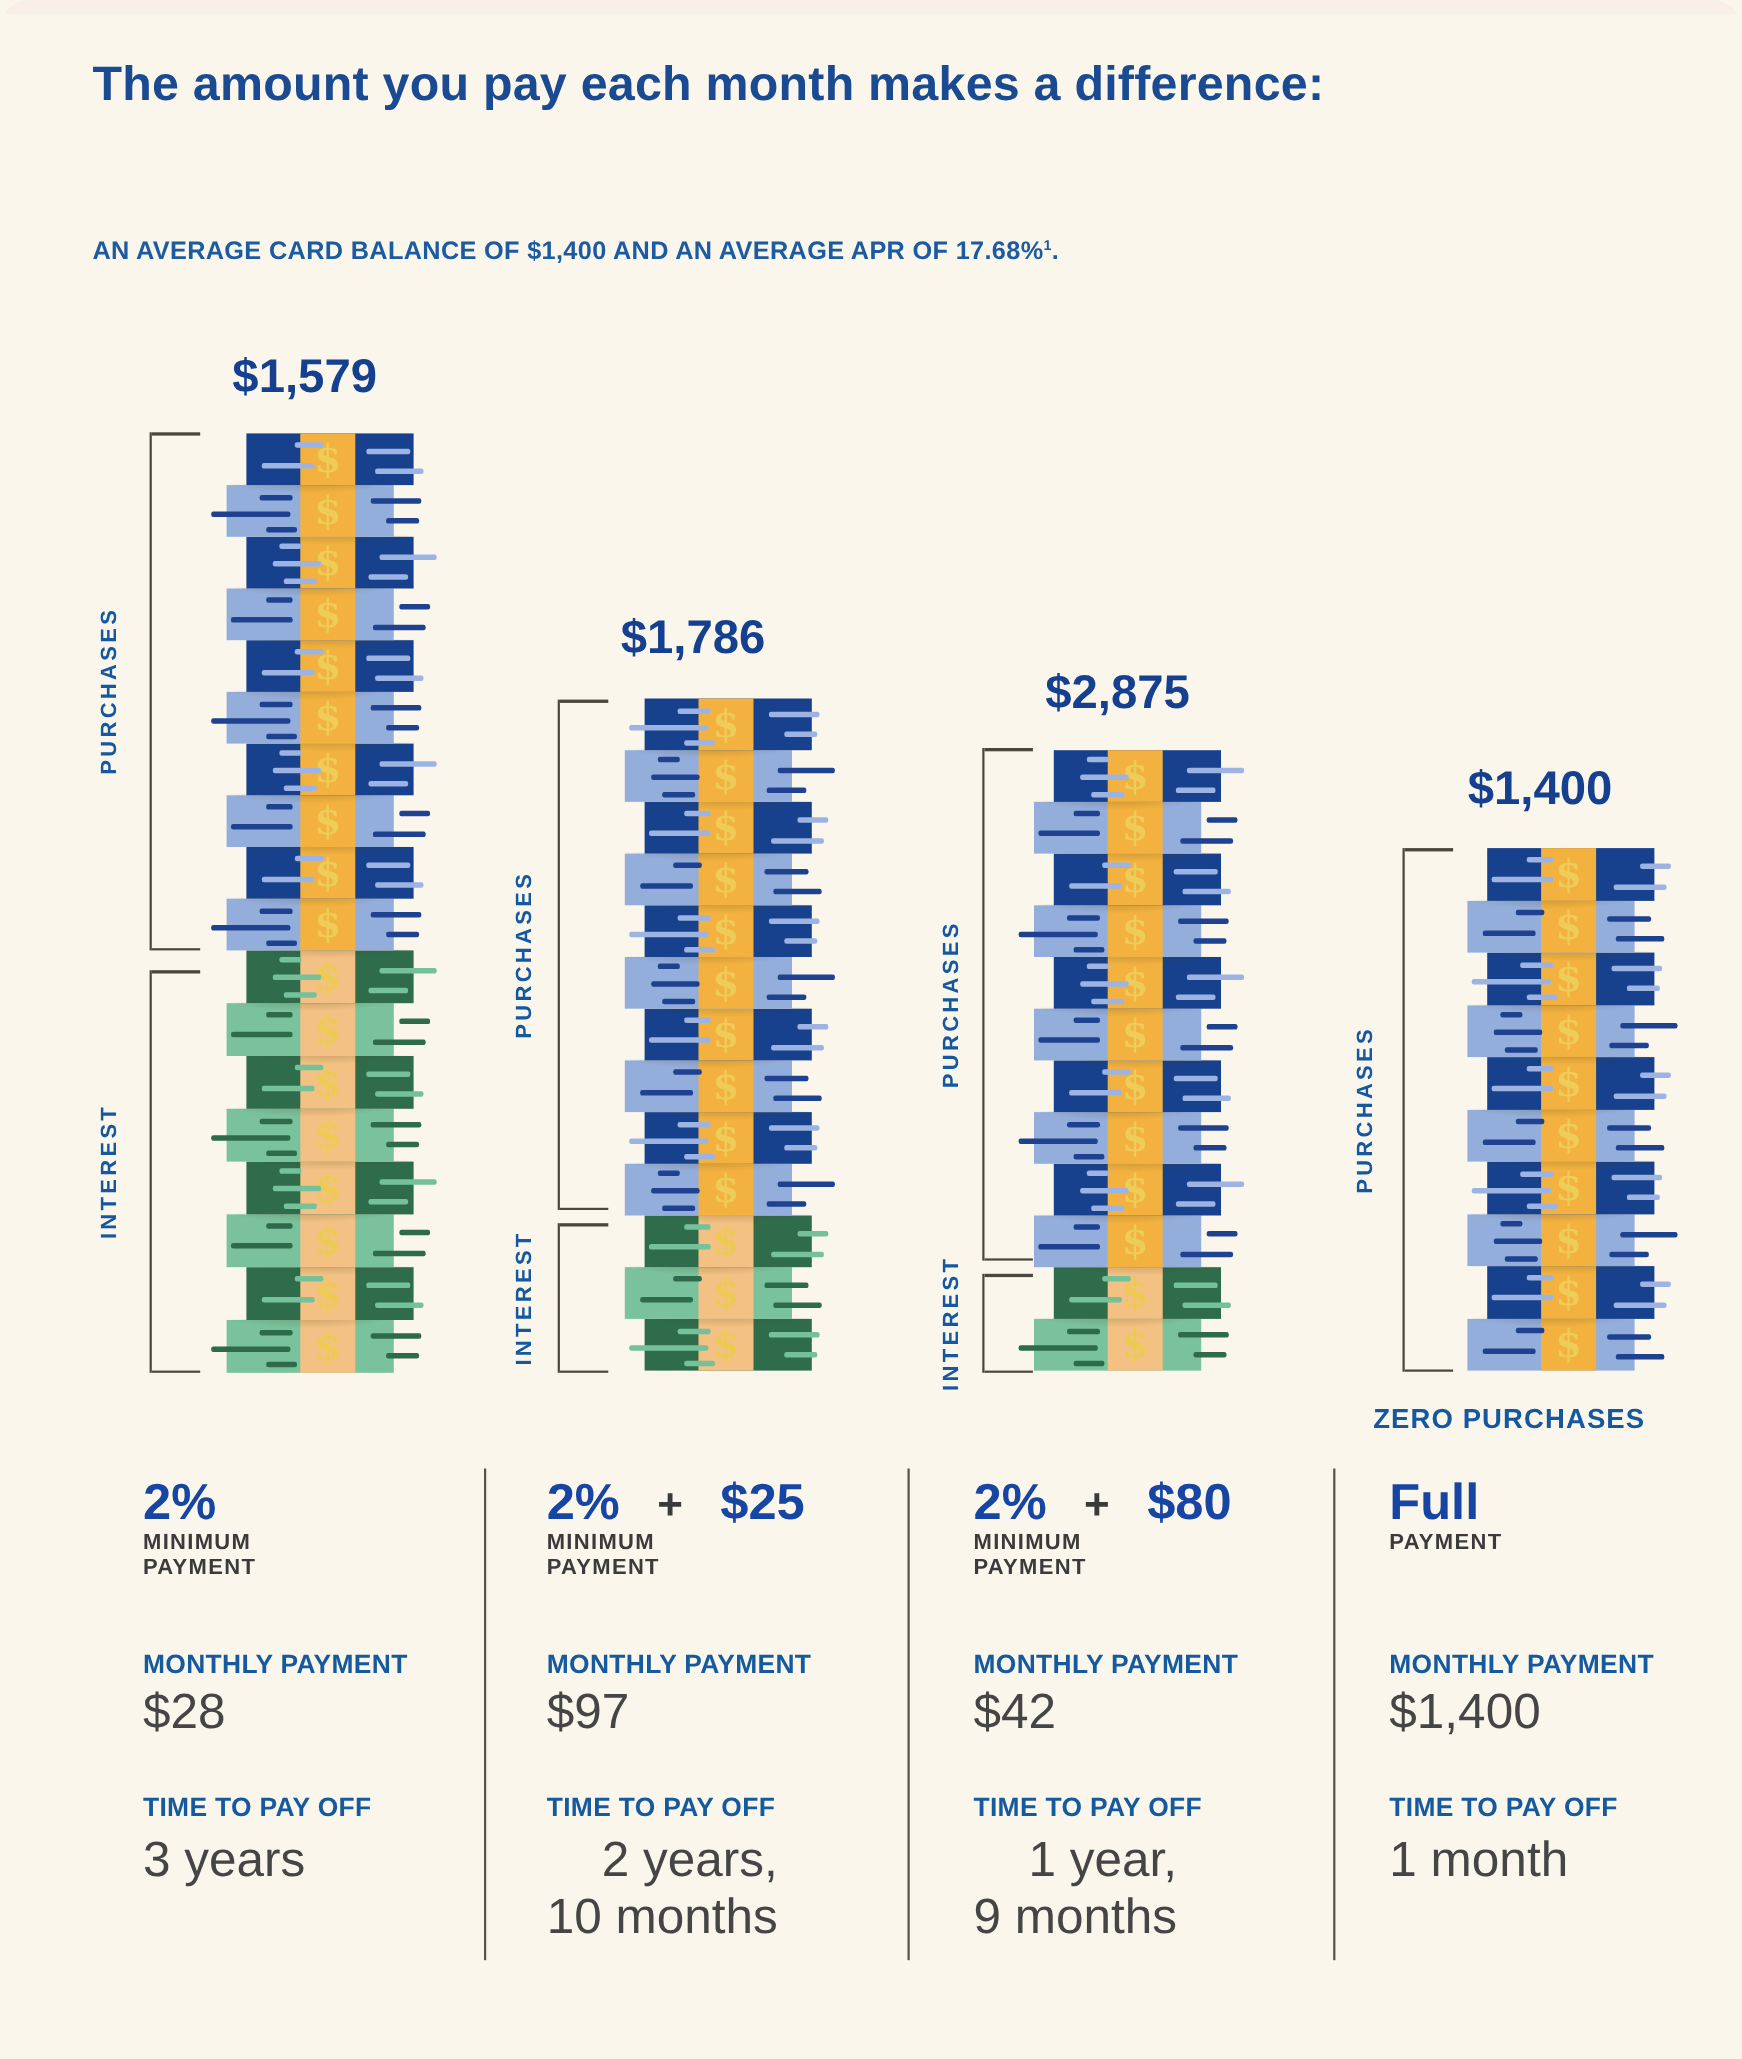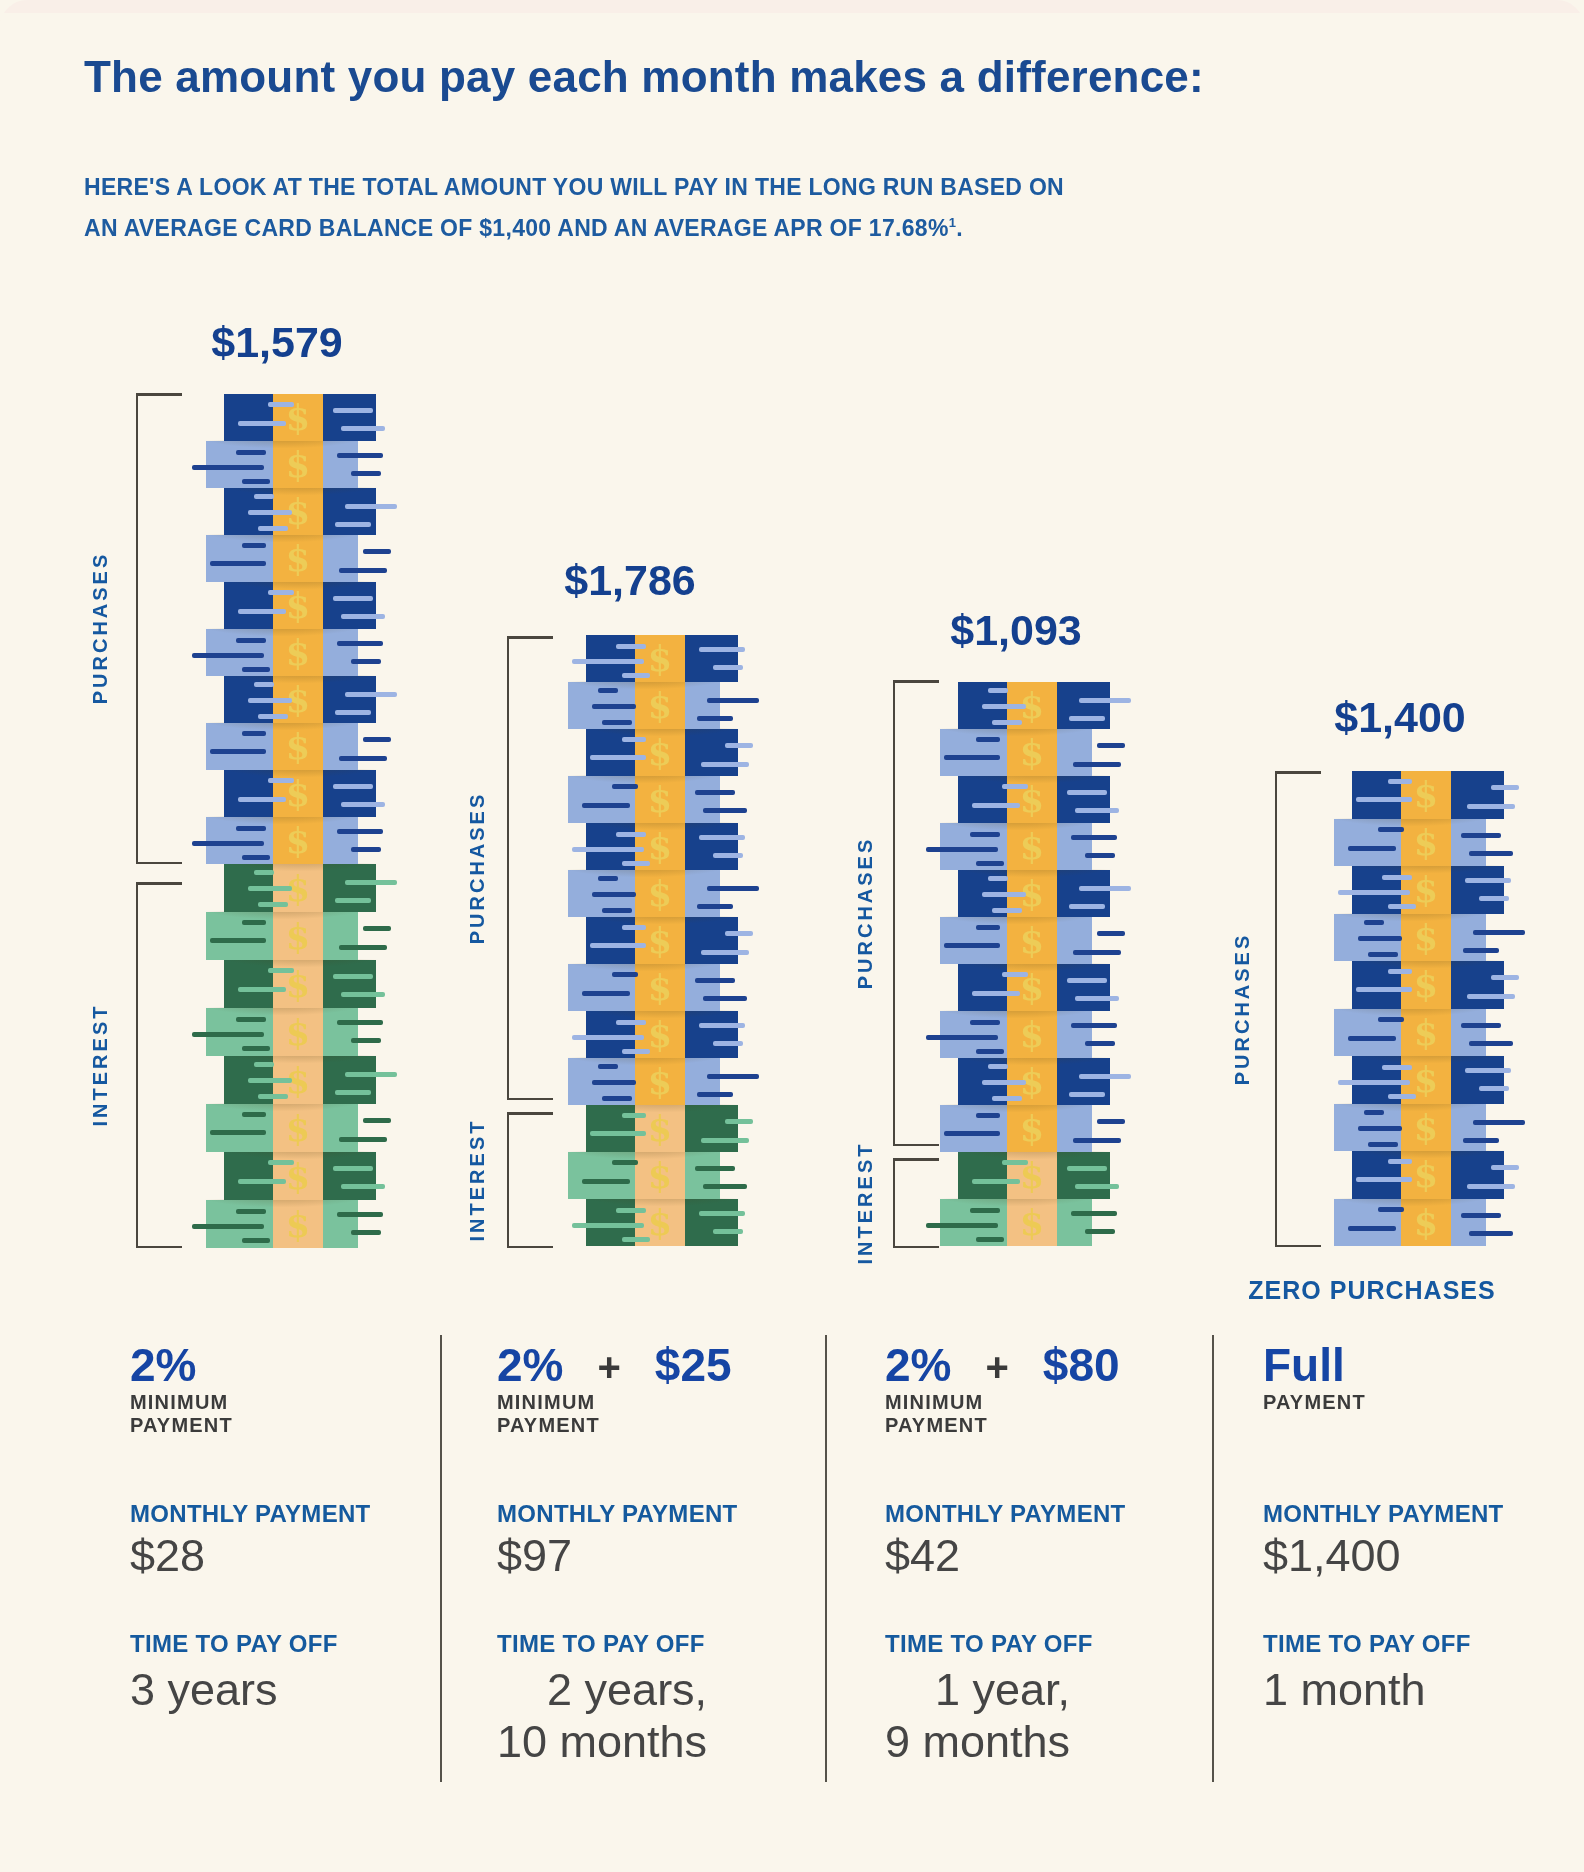--- a/index.html
+++ b/index.html
@@ -69,21 +69,21 @@
   .tp-value{top:326px;}
 </style>
 </head>
 <body>
 
 <div class="canvas">
   <div class="topstrip"></div>
 
   <h1 class="title">The amount you pay each month makes a difference:</h1>
 
-  <p class="subtitle"><span>HERE'S A LOOK AT THE TOTAL AMOUNT YOU WILL PAY IN THE LONG RUN BASED ON</span><br>
+  <p class="subtitle"><br>
   <span>AN AVERAGE CARD BALANCE OF $1,400 AND AN AVERAGE APR OF 17.68%</span><sup>1</sup><span>.</span></p>
 
   <div id="stage">
       <div class="amount" style="left: 277px; top: 318px;">$1,579</div>
       <div class="bracket" style="left: 136px; top: 393px; height: 471px;"></div>
       <div class="vlabel" style="left: 100px; top: 628px;">PURCHASES</div>
       <div class="bracket" style="left: 136px; top: 882px; height: 366px;"></div>
       <div class="vlabel" style="left: 100px; top: 1065px;">INTEREST</div>
       <div class="stack" style="left: 206px; top: 394px; height: 854px;">
         <div class="bill blue dark first" style="top: 0px; height: 47px; z-index: 18;">
@@ -382,21 +382,21 @@
           <div class="band" style="left: 49px;">
             <span class="dollar">$</span>
           </div>
           <div class="ln" style="left: 30px; top: 9px; width: 30px;"></div>
           <div class="ln" style="left: -14px; top: 24px; width: 72px;"></div>
           <div class="ln" style="left: 36px; top: 38px; width: 28px;"></div>
           <div class="ln" style="left: 113px; top: 12px; width: 46px;"></div>
           <div class="ln" style="left: 127px; top: 30px; width: 30px;"></div>
         </div>
       </div>
-      <div class="amount" style="left: 1016px; top: 606px;">$1,093</div>
+      <div class="amount" style="left: 1016px; top: 606px;">$2,875</div>
       <div class="bracket" style="left: 893px; top: 680px; height: 466px;"></div>
       <div class="vlabel" style="left: 865px; top: 913px;">PURCHASES</div>
       <div class="bracket" style="left: 893px; top: 1158px; height: 90px;"></div>
       <div class="vlabel" style="left: 865px; top: 1203px;">INTEREST</div>
       <div class="stack" style="left: 940px; top: 682px; height: 564px;">
         <div class="bill blue dark first" style="top: 0px; height: 47px; z-index: 12;">
           <div class="band" style="left: 49px;">
             <span class="dollar">$</span>
           </div>
           <div class="ln" style="left: 30px; top: 6px; width: 20px;"></div>

